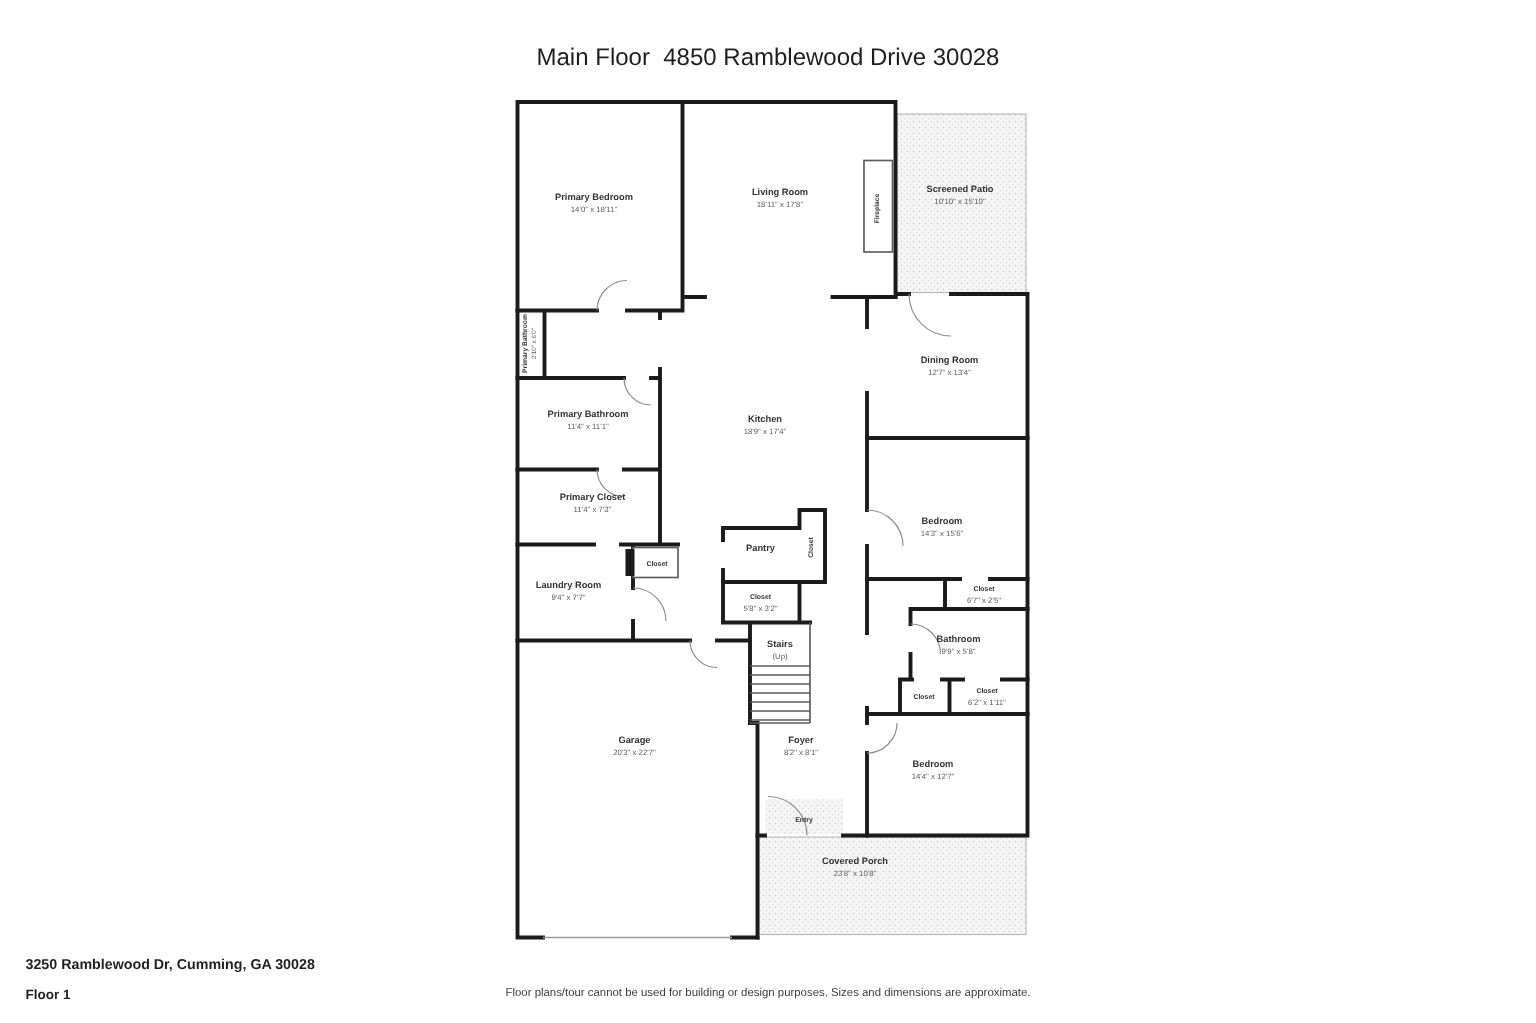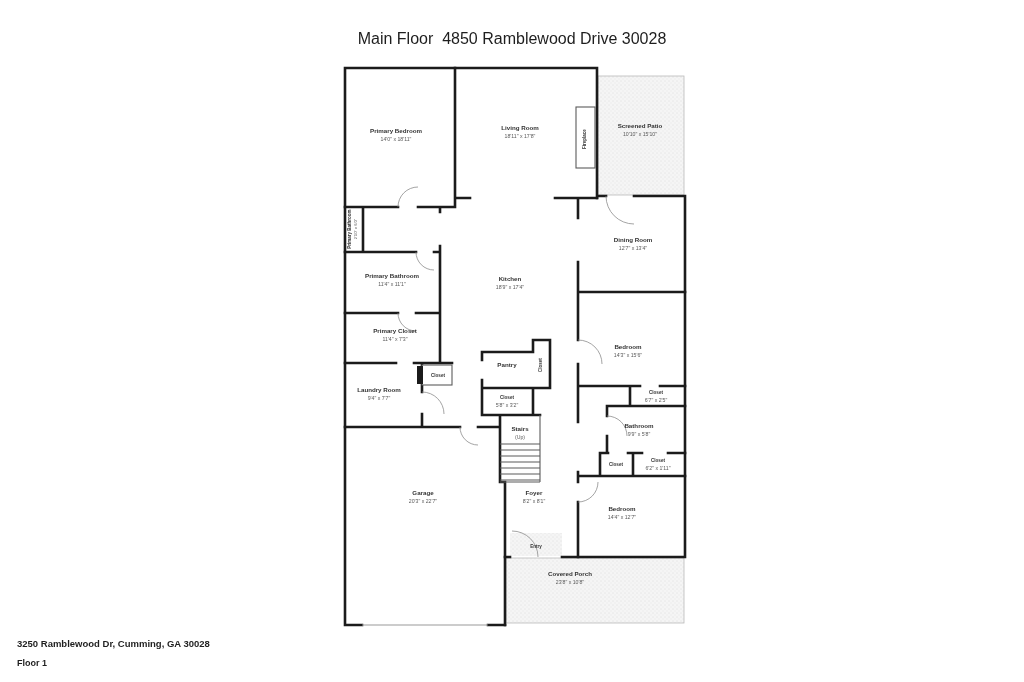--- a/index.html
+++ b/index.html
@@ -162,14 +162,15 @@
 
       <text class="rsmall" x="536" y="548">Entry</text>
 
       <text class="rname" x="570" y="576">Covered Porch</text>
       <text class="rdim" x="570" y="584">23'8" x 10'8"</text>
     </g>
   </svg>
 
   <div class="addr">3250 Ramblewood Dr, Cumming, GA 30028</div>
   <div class="floor">Floor 1</div>
+  <div class="disclaimer">Floor plans/tour cannot be used for building or design purposes. Sizes and dimensions are approximate.</div>
 
 </div>
 
 </body></html>

